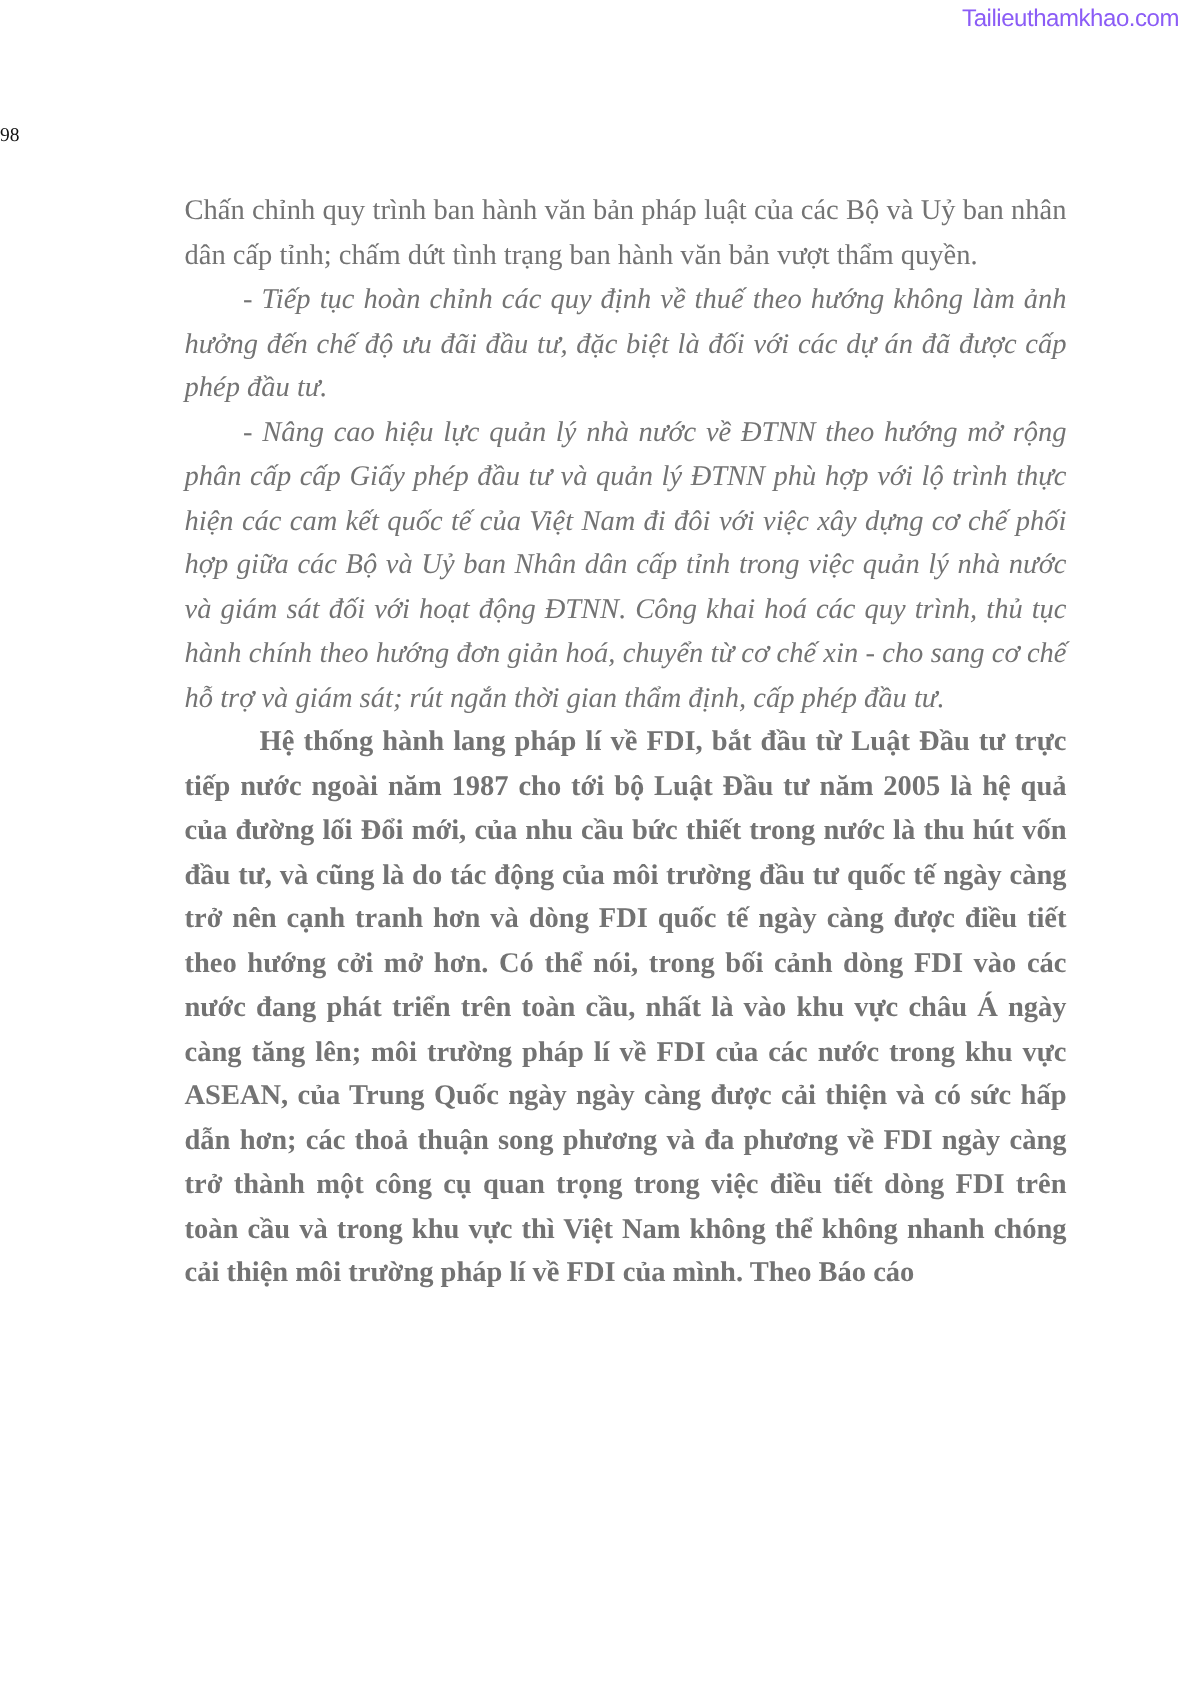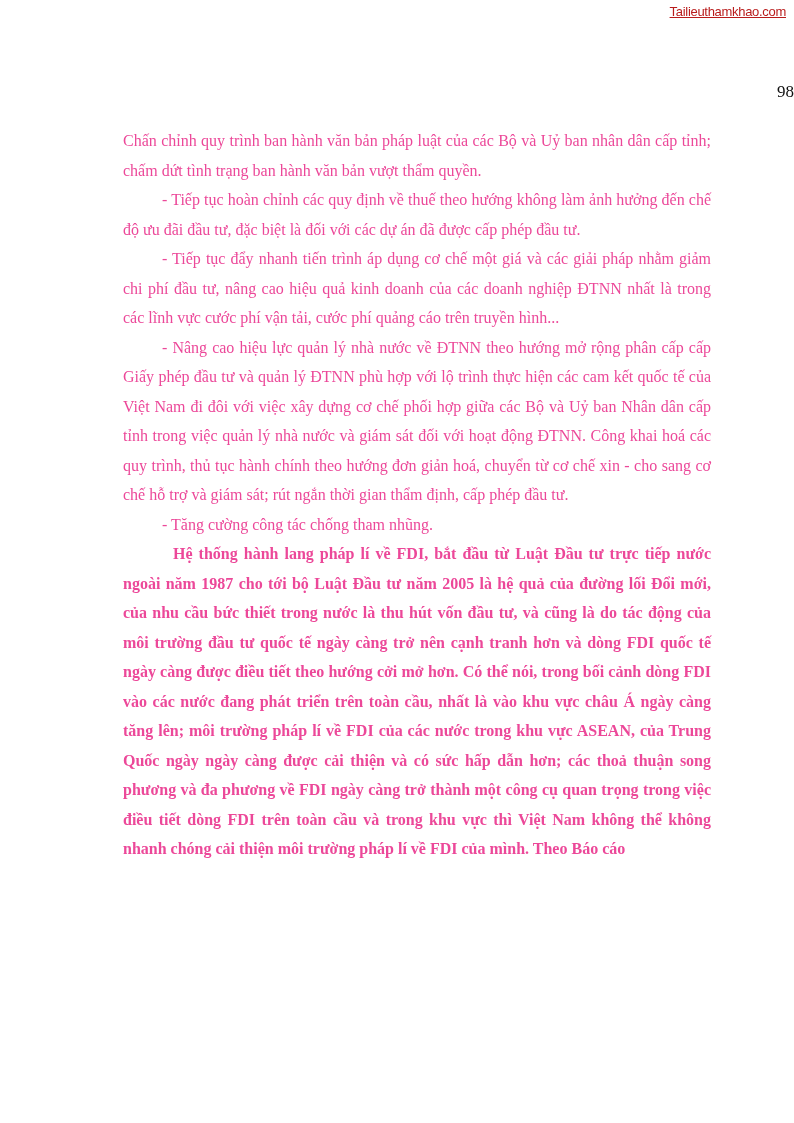--- a/index.html
+++ b/index.html
@@ -1,40 +1,38 @@
 <!DOCTYPE html>
 <html><head>
   <meta charset="utf-8">
   <style>
     html, body { margin: 0; padding: 0; background: #ffffff; }
     body { width: 794px; height: 1123px; position: relative; overflow: hidden; }
     .watermark {
       position: absolute; top: 4px; right: 8px;
-      font-family: "Liberation Sans", sans-serif; font-size: 13px;
-      color: #b91c1c; letter-spacing: -0.3px; text-decoration: underline;
+      font-family: "Liberation Sans", sans-serif; font-size: 16px;
+      color: #8b5cf6; letter-spacing: -0.3px;
     }
     .page-number {
-      position: absolute; top: 82px; left: 0; width: 794px; text-align: right;
-      font-family: "Liberation Serif", serif; font-size: 17px; color: #111;
+      position: absolute; top: 82px; left: 0; width: 794px; text-align: left;
+      font-family: "Liberation Serif", serif; font-size: 13px; color: #111;
     }
     .body-text {
       position: absolute; top: 126px; left: 123px; width: 588px;
-      font-family: "Liberation Serif", serif; font-size: 16px;
-      line-height: 29.5px; color: #ec4899; text-align: justify;
+      font-family: "Liberation Serif", serif; font-size: 19px;
+      line-height: 29.5px; color: #737373; text-align: justify;
     }
     .body-text p { margin: 0; }
-    .body-text p.bullet { text-indent: 39px; }
+    .body-text p.bullet { text-indent: 39px; font-style: italic; }
     .body-text p.para { text-indent: 50px; font-weight: bold; }
   </style>
 </head>
 <body>
 
 <div class="watermark">Tailieuthamkhao.com</div>
 <div class="page-number">98</div>
 
 <div class="body-text">
   <p class="cont">Chấn chỉnh quy trình ban hành văn bản pháp luật của các Bộ và Uỷ ban nhân dân cấp tỉnh; chấm dứt tình trạng ban hành văn bản vượt thẩm quyền.</p>
   <p class="bullet">- Tiếp tục hoàn chỉnh các quy định về thuế theo hướng không làm ảnh hưởng đến chế độ ưu đãi đầu tư, đặc biệt là đối với các dự án đã được cấp phép đầu tư.</p>
-  <p class="bullet">- Tiếp tục đẩy nhanh tiến trình áp dụng cơ chế một giá và các giải pháp nhằm giảm chi phí đầu tư, nâng cao hiệu quả kinh doanh của các doanh nghiệp ĐTNN nhất là trong các lĩnh vực cước phí vận tải, cước phí quảng cáo trên truyền hình...</p>
   <p class="bullet">- Nâng cao hiệu lực quản lý nhà nước về ĐTNN theo hướng mở rộng phân cấp cấp Giấy phép đầu tư và quản lý ĐTNN phù hợp với lộ trình thực hiện các cam kết quốc tế của Việt Nam đi đôi với việc xây dựng cơ chế phối hợp giữa các Bộ và Uỷ ban Nhân dân cấp tỉnh trong việc quản lý nhà nước và giám sát đối với hoạt động ĐTNN. Công khai hoá các quy trình, thủ tục hành chính theo hướng đơn giản hoá, chuyển từ cơ chế xin - cho sang cơ chế hỗ trợ và giám sát; rút ngắn thời gian thẩm định, cấp phép đầu tư.</p>
-  <p class="bullet">- Tăng cường công tác chống tham nhũng.</p>
   <p class="para">Hệ thống hành lang pháp lí về FDI, bắt đầu từ Luật Đầu tư trực tiếp nước ngoài năm 1987 cho tới bộ Luật Đầu tư năm 2005 là hệ quả của đường lối Đổi mới, của nhu cầu bức thiết trong nước là thu hút vốn đầu tư, và cũng là do tác động của môi trường đầu tư quốc tế ngày càng trở nên cạnh tranh hơn và dòng FDI quốc tế ngày càng được điều tiết theo hướng cởi mở hơn. Có thể nói, trong bối cảnh dòng FDI vào các nước đang phát triển trên toàn cầu, nhất là vào khu vực châu Á ngày càng tăng lên; môi trường pháp lí về FDI của các nước trong khu vực ASEAN, của Trung Quốc ngày ngày càng được cải thiện và có sức hấp dẫn hơn; các thoả thuận song phương và đa phương về FDI ngày càng trở thành một công cụ quan trọng trong việc điều tiết dòng FDI trên toàn cầu và trong khu vực thì Việt Nam không thể không nhanh chóng cải thiện môi trường pháp lí về FDI của mình. Theo Báo cáo</p>
 </div>
 
 </body></html>

